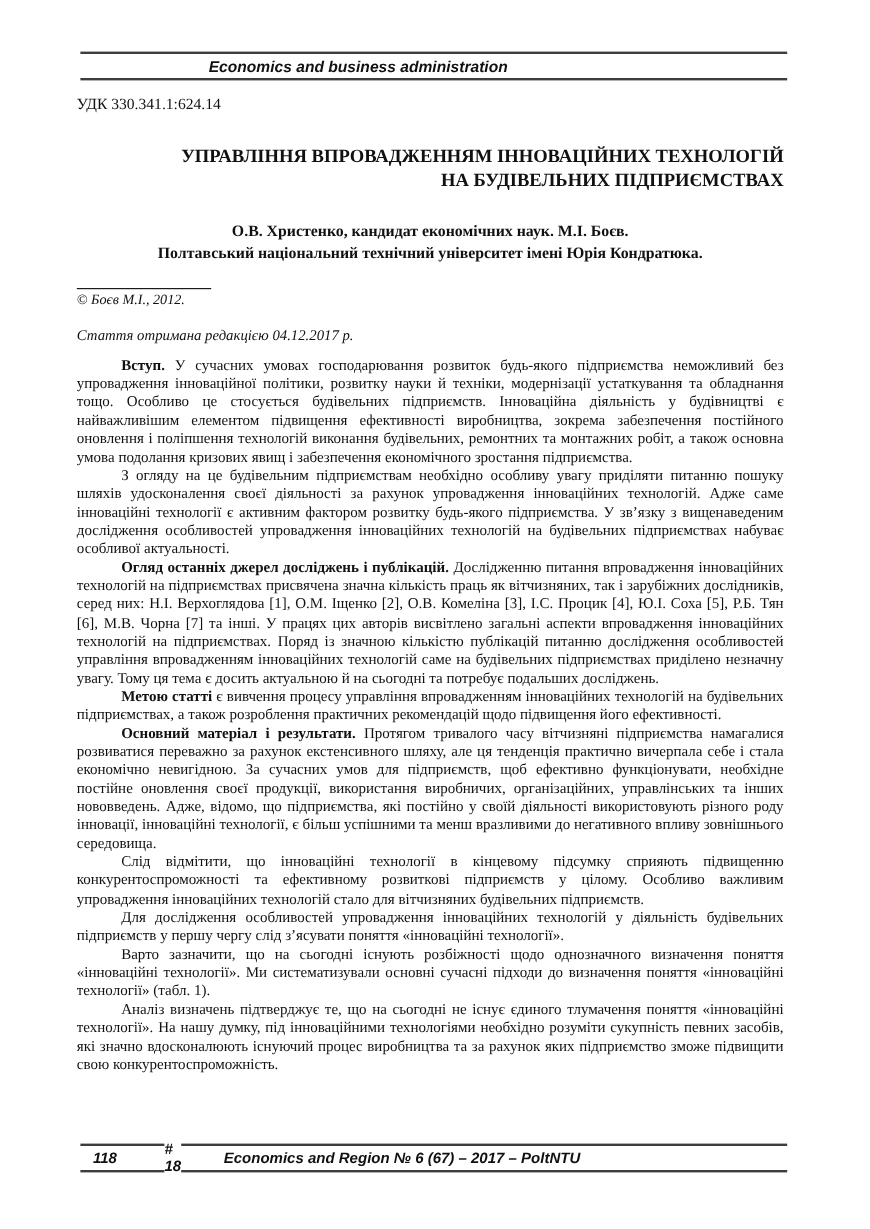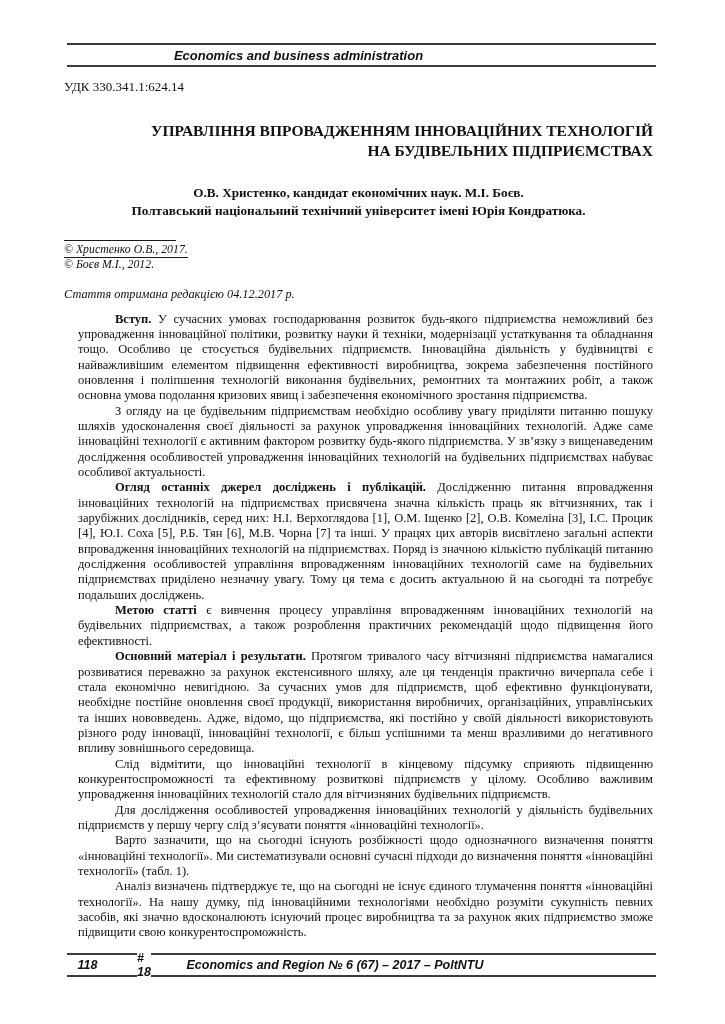--- a/index.html
+++ b/index.html
@@ -29,21 +29,21 @@
   .content { position:absolute; left:64px; top:79px; width:589px; }
   .udc { font-size:13px; line-height:15px; margin:0 0 27px 0; }
   .title { font-size:15.5px; font-weight:bold; text-align:right; line-height:20px; margin:0 0 23px 0; }
   .authors { font-size:13.2px; font-weight:bold; text-align:center; line-height:17.5px; margin:0 0 21px 0; }
   .copyright { font-size:11.8px; font-style:italic; line-height:13.8px; }
   .cr-sep { width:112px; border-top:1.5px solid #1a1a1a; margin-bottom:2px; }
   .cr-first { display:inline-block; border-bottom:1px solid #1a1a1a; }
   .received { font-size:12.3px; font-style:italic; margin:15px 0 0 0; line-height:14px; }
 
   
-  .body-block { margin-top:11px;margin-left:14px; }
+  .body-block { margin-top:11px; }
   .body-p {
     margin:0; text-align:justify; text-indent:37px;
     font-size:12.5px; line-height:15.35px;
   }
   .lead { font-weight:bold; }
 </style>
 </head>
 <body>
 
 <div class="page">
@@ -58,21 +58,20 @@
   <div class="content">
 
     <div class="udc">УДК 330.341.1:624.14</div>
 
     <h1 class="title"><span>УПРАВЛІННЯ ВПРОВАДЖЕННЯМ ІННОВАЦІЙНИХ ТЕХНОЛОГІЙ</span><br><span>НА БУДІВЕЛЬНИХ ПІДПРИЄМСТВАХ</span></h1>
 
     <div class="authors"><span>О.В. Христенко, кандидат економічних наук. М.І. Боєв.</span><br><span>Полтавський національний технічний університет імені Юрія Кондратюка.</span></div>
 
     <div class="copyright">
       <div class="cr-sep"></div>
-      <div><span class="cr-first">© Христенко О.В., 2017.</span></div>
       <div>© Боєв М.І., 2012.</div>
     </div>
 
     <div class="received">Стаття отримана редакцією 04.12.2017 р.</div>
 
     <div class="body-block">
       <p class="body-p"><span class="lead">Вступ. </span><span>У сучасних умовах господарювання розвиток будь-якого підприємства неможливий без упровадження інноваційної політики, розвитку науки й техніки, модернізації устаткування та обладнання тощо. Особливо це стосується будівельних підприємств. Інноваційна діяльність у будівництві є найважливішим елементом підвищення ефективності виробництва, зокрема забезпечення постійного оновлення і поліпшення технологій виконання будівельних, ремонтних та монтажних робіт, а також основна умова подолання кризових явищ і забезпечення економічного зростання підприємства.</span></p>
       <p class="body-p"><span class="lead"></span><span>З огляду на це будівельним підприємствам необхідно особливу увагу приділяти питанню пошуку шляхів удосконалення своєї діяльності за рахунок упровадження інноваційних технологій. Адже саме інноваційні технології є активним фактором розвитку будь-якого підприємства. У зв’язку з вищенаведеним дослідження особливостей упровадження інноваційних технологій на будівельних підприємствах набуває особливої актуальності.</span></p>
       <p class="body-p"><span class="lead">Огляд останніх джерел досліджень і публікацій. </span><span>Дослідженню питання впровадження інноваційних технологій на підприємствах присвячена значна кількість праць як вітчизняних, так і зарубіжних дослідників, серед них: Н.І. Верхоглядова [1], О.М. Іщенко [2], О.В. Комеліна [3], І.С. Процик [4], Ю.І. Соха [5], Р.Б. Тян [6], М.В. Чорна [7] та інші. У працях цих авторів висвітлено загальні аспекти впровадження інноваційних технологій на підприємствах. Поряд із значною кількістю публікацій питанню дослідження особливостей управління впровадженням інноваційних технологій саме на будівельних підприємствах приділено незначну увагу. Тому ця тема є досить актуальною й на сьогодні та потребує подальших досліджень.</span></p>
       <p class="body-p"><span class="lead">Метою статті </span><span>є вивчення процесу управління впровадженням інноваційних технологій на будівельних підприємствах, а також розроблення практичних рекомендацій щодо підвищення його ефективності.</span></p>

